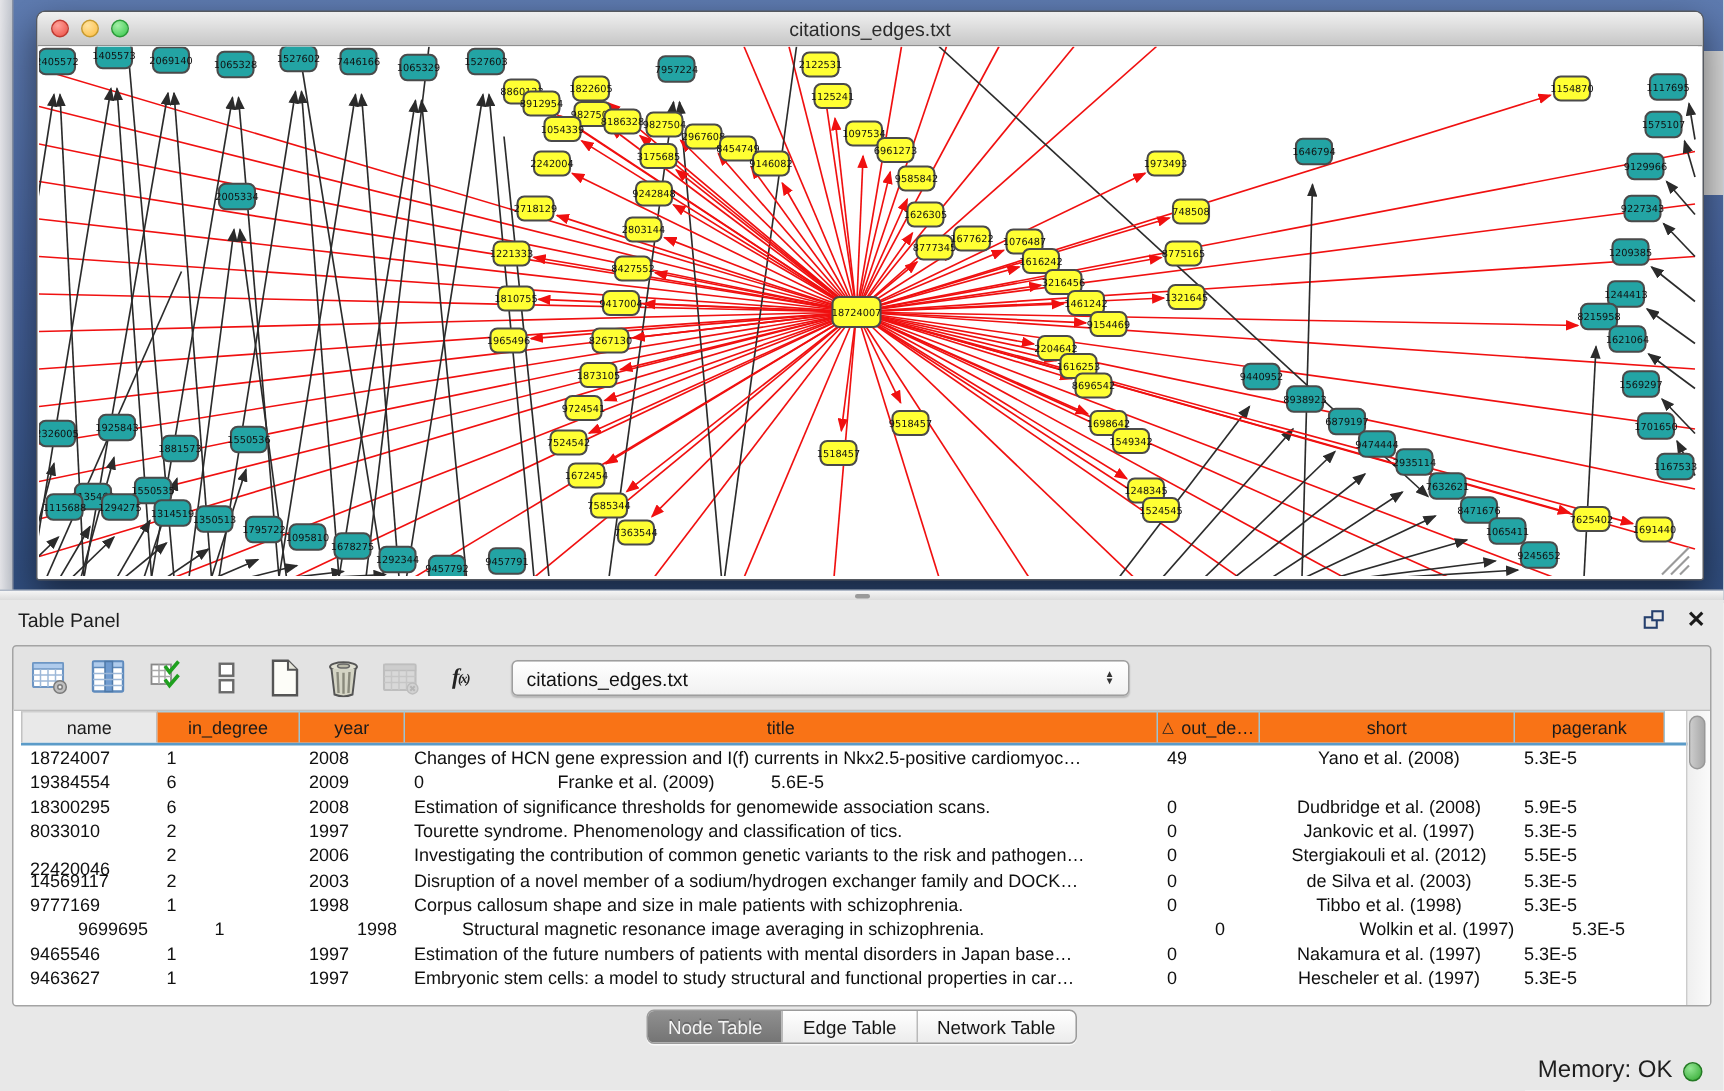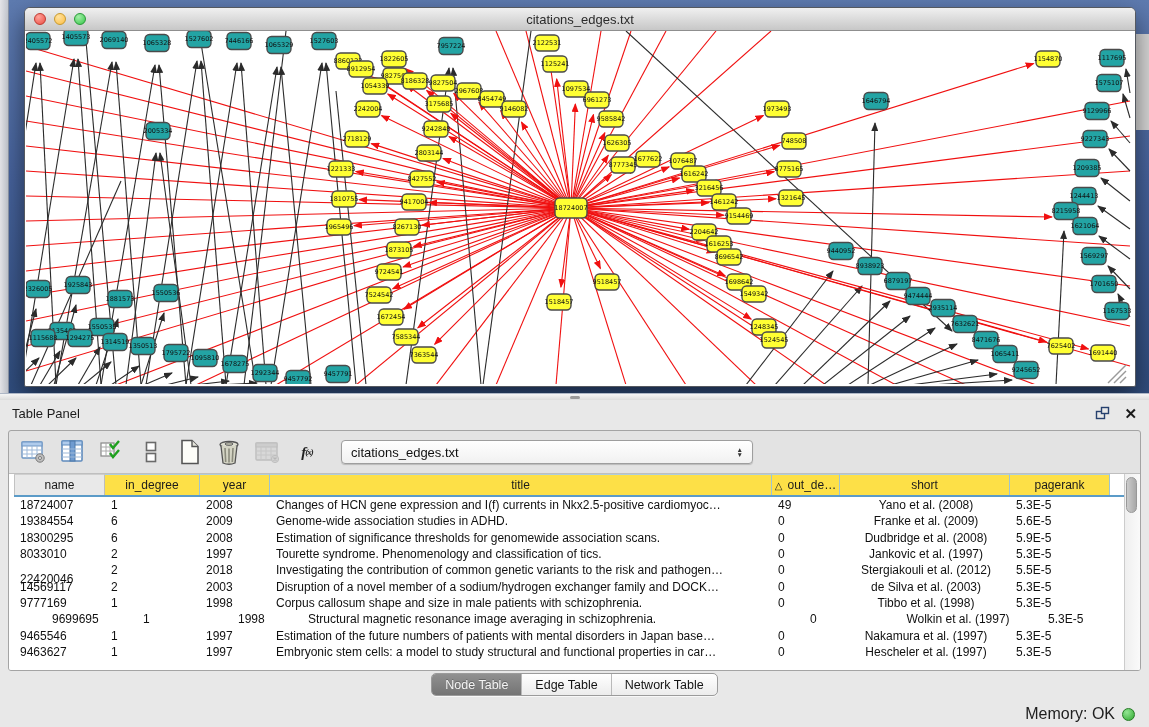--- a/index.html
+++ b/index.html
@@ -50,21 +50,21 @@
   .fx{font-family:"Liberation Serif",serif;font-style:italic;font-weight:bold;font-size:15px;color:#222;letter-spacing:-1px}
   .fx small{font-size:9px;font-weight:bold}
   .dropdown{margin-left:10px;width:392px;height:22px;background:linear-gradient(#FFFFFF,#F1F1F1);
             border:1px solid #9E9E9E;border-radius:4px;display:flex;align-items:center;padding:0 9px;
             font-size:13px;color:#111;box-shadow:0 1px 1px rgba(0,0,0,.18)}
   .dd-label{flex:1;overflow:hidden;white-space:nowrap}
   .dd-step{display:flex;flex-direction:column;align-items:center;font-size:6.5px;line-height:5px;color:#333}
 
   .tbl-scroll{flex:1;position:relative;background:#FFF;border-top:1px solid #BFBFBF}
   .thead{display:flex;height:21px;margin-left:5px;border-bottom:2px solid #5B9BC8}
-  .th{background:#fde047;border-right:1px solid #9CC3D4;border-top:1px solid #AFCEDC;
+  .th{background:#f97316;border-right:1px solid #9CC3D4;border-top:1px solid #AFCEDC;
       display:flex;align-items:center;justify-content:center;font-size:12px;color:#1B1B1B;
       box-sizing:border-box;flex:none;overflow:hidden;white-space:nowrap}
   .th.first{background:#E9E9E9;border-left:1px solid #C2C2C2;border-top-color:#CFCFCF;border-right-color:#BDBDBD}
   .sortglyph{margin-right:5px;font-size:10px;color:#222}
   .rows{margin-left:5px}
   .row{display:flex;height:16.3px;align-items:center}
   .td{font-size:12px;color:#101010;padding:0 4px 0 6px;white-space:nowrap;overflow:hidden;
       box-sizing:border-box;flex:none}
   .td.a-center{text-align:center}
   .vscroll{position:absolute;right:0;top:0;bottom:0;width:15px;
@@ -809,21 +809,20 @@
             <div class="td" style="width: 70px;">2008</div>
             <div class="td" style="width: 502px;">Changes of HCN gene expression and I(f) currents in Nkx2.5-positive cardiomyoc…</div>
             <div class="td" style="width: 68px;">49</div>
             <div class="td a-center" style="width: 170px;">Yano et al. (2008)</div>
             <div class="td" style="width: 100px;">5.3E-5</div>
           </div>
           <div class="row">
             <div class="td" style="width: 91px;">19384554</div>
             <div class="td" style="width: 95px;">6</div>
             <div class="td" style="width: 70px;">2009</div>
-            <div class="td" style="width: 502px;">Genome-wide association studies in ADHD.</div>
             <div class="td" style="width: 68px;">0</div>
             <div class="td a-center" style="width: 170px;">Franke et al. (2009)</div>
             <div class="td" style="width: 100px;">5.6E-5</div>
           </div>
           <div class="row">
             <div class="td" style="width: 91px;">18300295</div>
             <div class="td" style="width: 95px;">6</div>
             <div class="td" style="width: 70px;">2008</div>
             <div class="td" style="width: 502px;">Estimation of significance thresholds for genomewide association scans.</div>
             <div class="td" style="width: 68px;">0</div>
@@ -835,21 +834,21 @@
             <div class="td" style="width: 95px;">2</div>
             <div class="td" style="width: 70px;">1997</div>
             <div class="td" style="width: 502px;">Tourette syndrome. Phenomenology and classification of tics.</div>
             <div class="td" style="width: 68px;">0</div>
             <div class="td a-center" style="width: 170px;">Jankovic et al. (1997)</div>
             <div class="td" style="width: 100px;">5.3E-5</div>
           </div>
           <div class="row">
             <div class="td" style="width: 91px; margin-top: 17px;">22420046</div>
             <div class="td" style="width: 95px;">2</div>
-            <div class="td" style="width: 70px;">2018</div>
+            <div class="td" style="width: 70px;">2006</div>
             <div class="td" style="width: 502px;">Investigating the contribution of common genetic variants to the risk and pathogen…</div>
             <div class="td" style="width: 68px;">0</div>
             <div class="td a-center" style="width: 170px;">Stergiakouli et al. (2012)</div>
             <div class="td" style="width: 100px;">5.5E-5</div>
           </div>
           <div class="row">
             <div class="td" style="width: 91px;">14569117</div>
             <div class="td" style="width: 95px;">2</div>
             <div class="td" style="width: 70px;">2003</div>
             <div class="td" style="width: 502px;">Disruption of a novel member of a sodium/hydrogen exchanger family and DOCK…</div>

